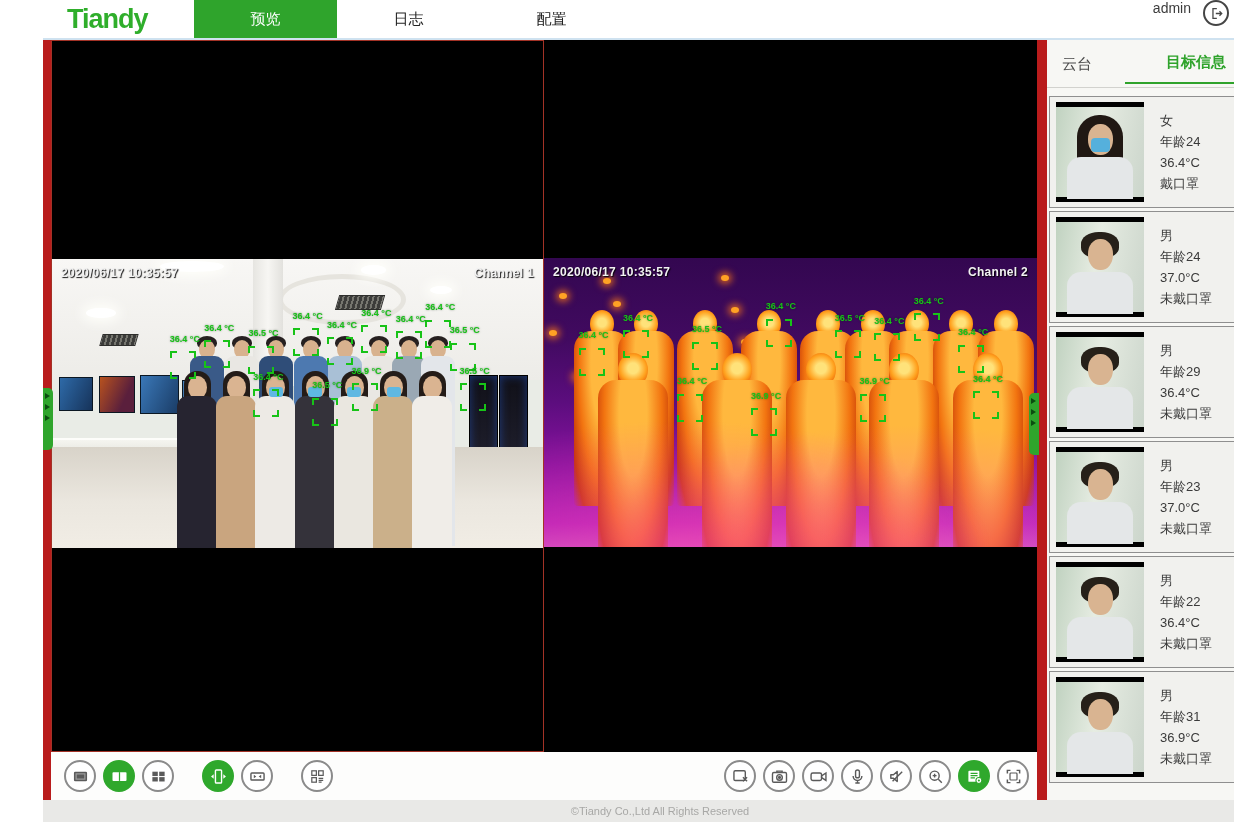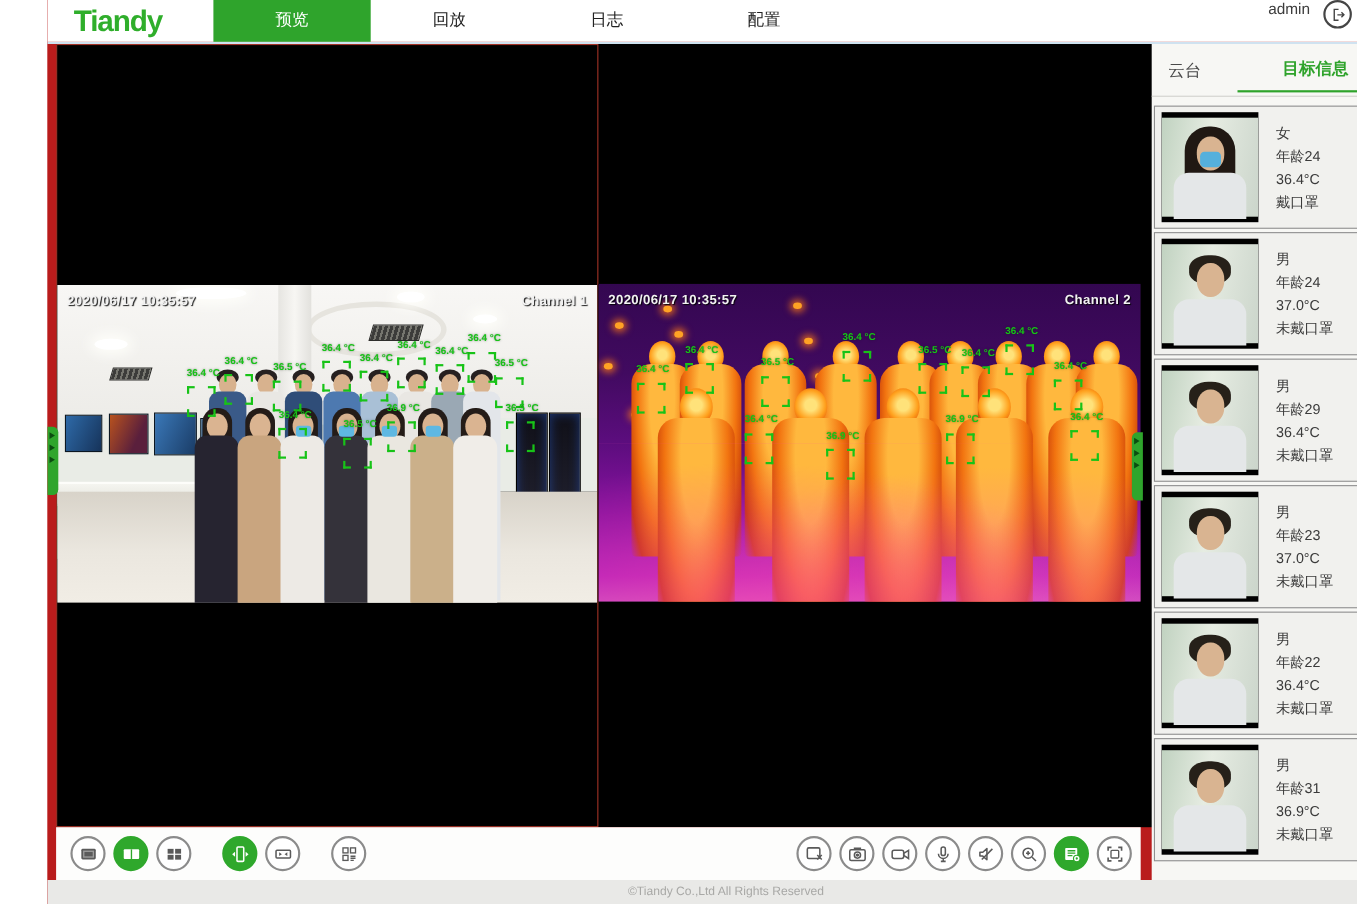--- a/index.html
+++ b/index.html
@@ -11,21 +11,21 @@
   .nav{position:absolute;left:141px;top:0;height:38px;display:flex;padding-left:10px;}
   .nav .tab{width:143px;height:38px;line-height:38px;text-align:center;font-size:15px;color:#222;cursor:pointer;}
   .nav .tab.active{background:#2fa42c;color:#fff;}
   .hdr-right{position:absolute;right:10px;top:0;height:38px;display:flex;align-items:flex-start;gap:12px;}
   .username{font-size:14px;color:#3c3c3c;}
   .hicon{width:26px;height:26px;border-radius:50%;border:2px solid #454545;background:#fff;display:flex;align-items:center;justify-content:center;box-sizing:border-box;cursor:pointer;}
   .hicon svg{width:17px;height:17px;}
   .help-q{font-size:15px;font-weight:bold;color:#454545;line-height:1;}
   .seam{position:absolute;top:38px;left:0;right:0;height:2px;background:#cfe2f0;z-index:19;}
   
-  .video-area{position:absolute;left:8px;top:40px;width:986px;height:712px;background:#000;padding-left:20px;}
+  .video-area{position:absolute;left:8px;top:40px;width:986px;height:712px;background:#000;}
   .cell{position:absolute;top:0;height:712px;width:493px;box-sizing:border-box;}
   .cell.sel{border:1px solid #a33226;}
   .frame{position:absolute;left:0;right:0;top:218px;height:289px;overflow:hidden;background:#0a0a0a;}
   .osd{position:absolute;top:7px;font-size:12px;color:#f2f2f2;text-shadow:1px 1px 1px rgba(0,0,0,.9);z-index:9;font-weight:bold;letter-spacing:.3px;}
   .osd.ts{left:9px;} .osd.ch{right:9px;}
   .temp{position:absolute;font-size:9px;font-weight:bold;color:#17c317;z-index:8;text-shadow:0 0 2px rgba(0,40,0,.5);white-space:nowrap;}
   .bk{position:absolute;width:26px;height:28px;z-index:7;background:
       linear-gradient(#17c317,#17c317) 0 0/7px 2px,linear-gradient(#17c317,#17c317) 0 0/2px 7px,
       linear-gradient(#17c317,#17c317) 100% 0/7px 2px,linear-gradient(#17c317,#17c317) 100% 0/2px 7px,
       linear-gradient(#17c317,#17c317) 0 100%/7px 2px,linear-gradient(#17c317,#17c317) 0 100%/2px 7px,
@@ -108,21 +108,20 @@
 </style>
 </head>
 <body>
 
 <div class="page">
 
   <div class="header">
     <div class="logo">Tiandy</div>
     <div class="nav" id="nav-tabs">
         <div class="tab active">预览</div>
-        <div class="tab">回放</div>
         <div class="tab">日志</div>
         <div class="tab">配置</div>
       </div>
     <div class="hdr-right">
       <span class="username">admin</span>
       <span class="hicon">
         <svg viewBox="0 0 24 24" fill="none" stroke="#454545" stroke-width="1.8">
           <path d="M12.5 5H7v14h5.5"></path>
             <path d="M11 12h8M16.2 8.8l3.2 3.2-3.2 3.2"></path>
         </svg>

